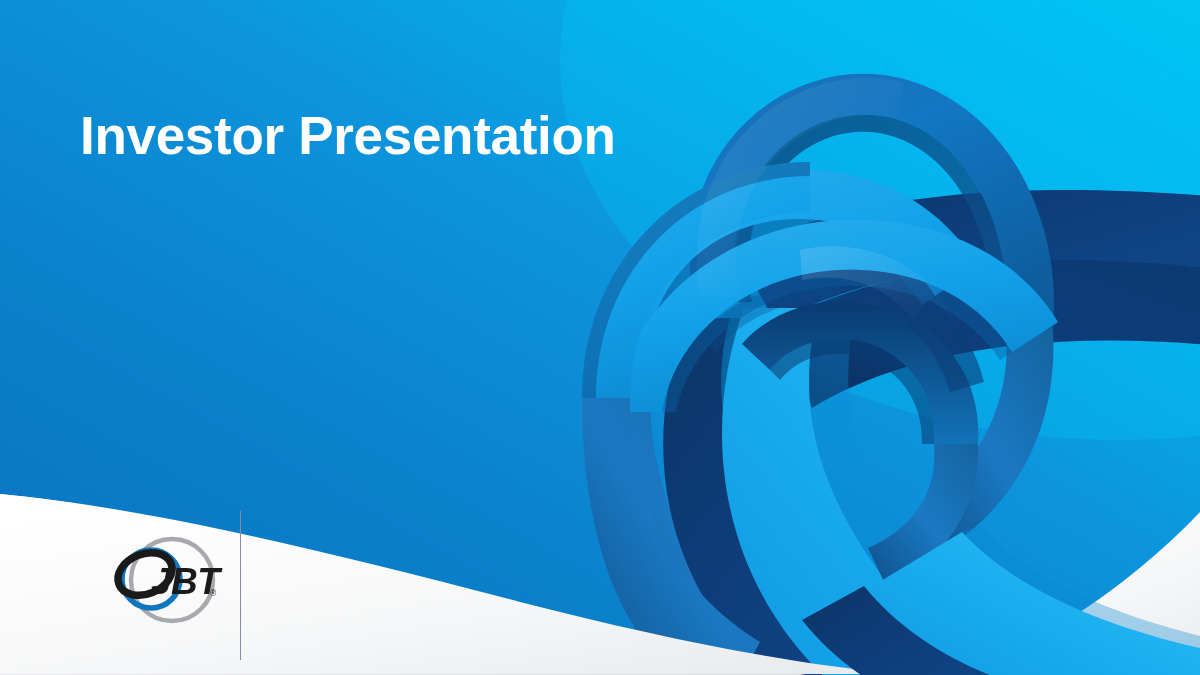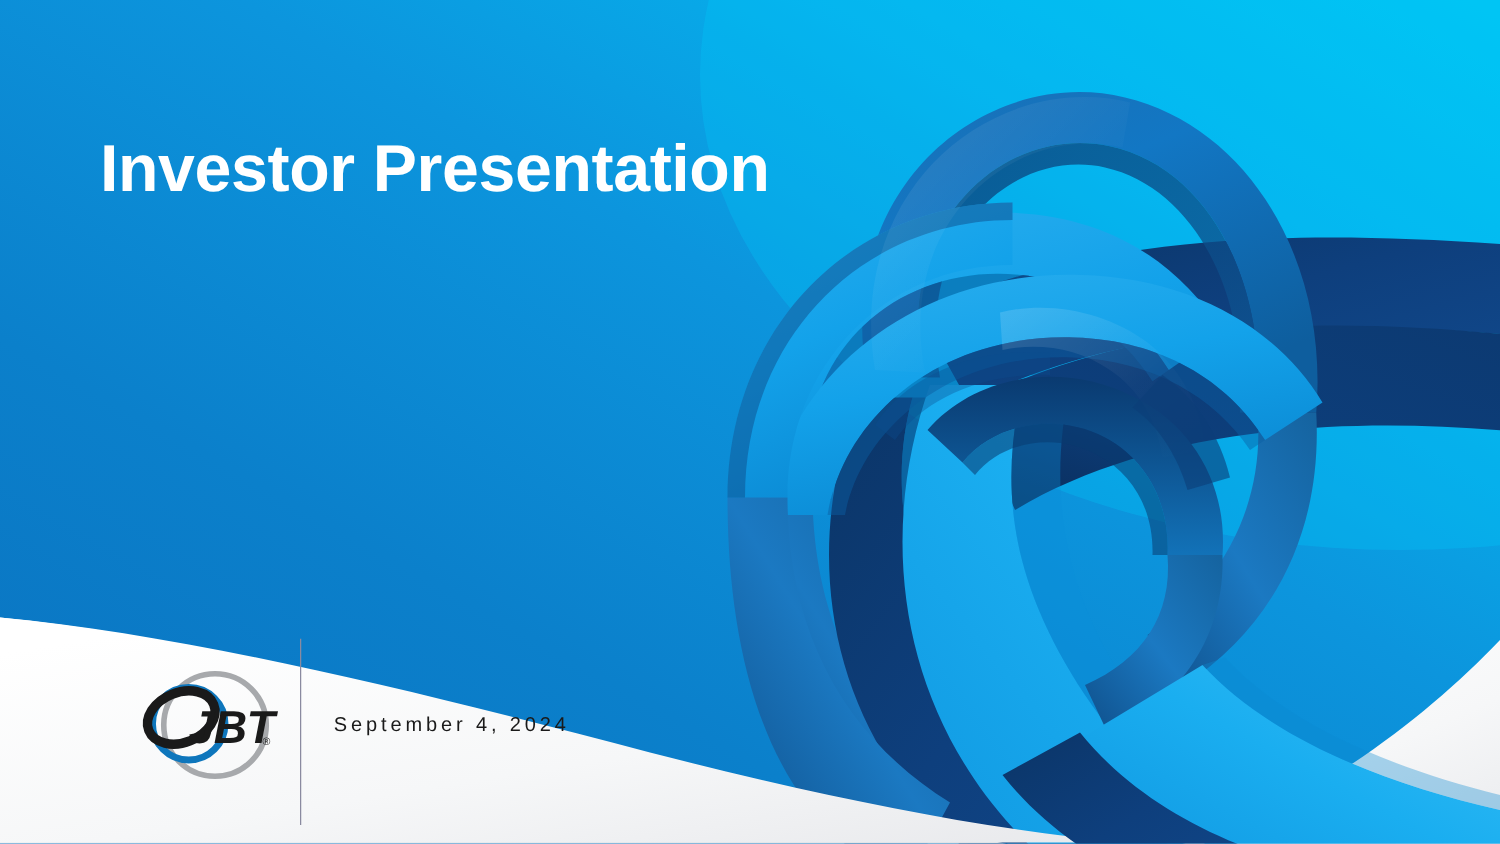--- a/index.html
+++ b/index.html
@@ -341,16 +341,15 @@
         </g>
 
         <text x="104" y="136" font-family="'Liberation Sans', sans-serif" font-size="74" font-weight="bold" font-style="italic" fill="#1A1A1A" letter-spacing="-1">JBT</text>
 
         <text x="222" y="140" font-family="'Liberation Sans', sans-serif" font-size="17" fill="#1A1A1A">®</text>
       </svg>
     </div>
 
     <div id="footer-divider"></div>
 
-    <div id="footer-date">September 4, 2024</div>
   </div>
 
 </div>
 
 </body></html>

